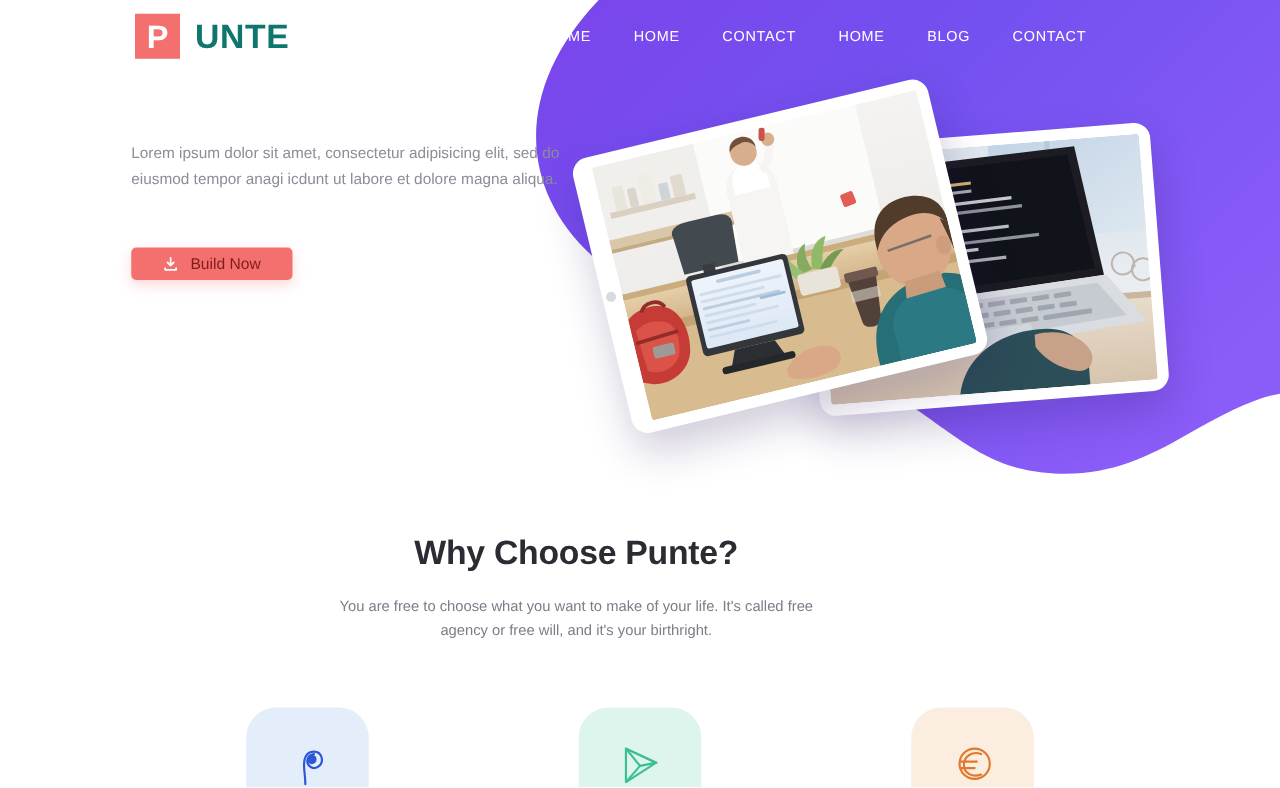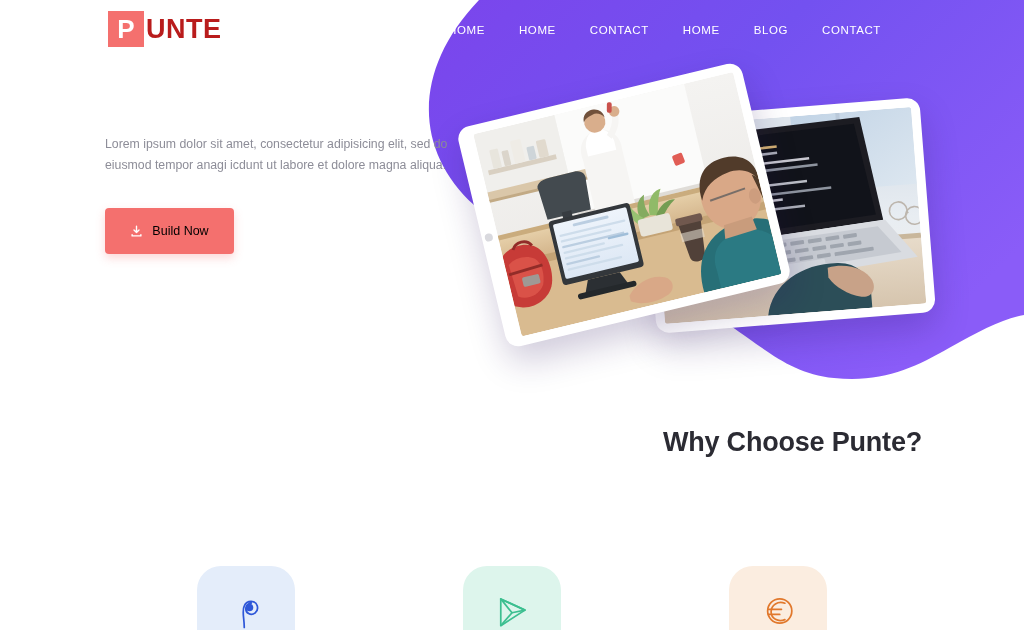--- a/index.html
+++ b/index.html
@@ -61,29 +61,29 @@
     font-size: 26px;
     font-weight: 700;
     line-height: 36px;
     text-align: center;
     letter-spacing: 0px;
     font-family: "Liberation Sans", sans-serif;
   }
   .logo-text {
     font-size: 27px;
     font-weight: 700;
-    color: #b91c1c;
+    color: #0f766e;
     letter-spacing: 0.5px;
-    margin-left: 2px;
+    margin-left: 12px;
     line-height: 36px;
   }
 
   .nav {
     position: absolute;
-    right: 126px;
+    right: 138px;
     top: 21px;
     display: flex;
     gap: 0px;
     align-items: center;
   }
   .nav a {
     color: #ffffff;
     font-size: 11.5px;
     letter-spacing: 0.6px;
     text-decoration: none;
@@ -102,38 +102,38 @@
   }
   .hero-title {
     font-size: 33px;
     line-height: 38px;
     font-weight: 700;
     color: #232328;
     letter-spacing: -0.3px;
     width: 380px;
   }
   .hero-sub {
-    margin-top: 39px;
+    margin-top: 17px;
     font-size: 12.3px;
     line-height: 21px;
     color: #8d8d98;
     width: 365px;
   }
   .btn-build {
-    margin-top: 32px;
+    margin-top: 44px;
     display: inline-flex;
     align-items: center;
     justify-content: center;
     gap: 9px;
     width: 129px;
-    height: 46px;
+    height: 26px;
     border: none;
     border-radius: 4px;
     background: #F4706E;
-    color: #000000;
+    color: #7f1d1d;
     font-size: 12.5px;
     font-family: "Liberation Sans", sans-serif;
     cursor: pointer;
     box-shadow: 0 4px 10px rgba(244,112,110,.28);
   }
   .btn-build svg { display:block; }
 
   
   .devices {
     position: absolute;
@@ -188,21 +188,21 @@
   
   .scene-code { width:100%; height:100%; display:block; }
   .scene-office { width:100%; height:100%; display:block; }
 
   
   .why {
     position: absolute;
     left: 0;
     top: 425px;
     width: 922px;
-    text-align: right;
+    text-align: center;
     z-index: 20;
   }
   .why-title {
     font-size: 27px;
     font-weight: 700;
     color: #2b2b33;
     letter-spacing: -0.2px;
     line-height: 34px;
   }
   .why-sub {
@@ -508,20 +508,21 @@
           </g>
 
           <rect x="0" y="0" width="280" height="215" fill="#ffffff" opacity=".04"></rect>
         </svg>
       </div>
     </div>
   </div>
 
   <div class="why">
     <h2 class="why-title">Why Choose Punte?</h2>
+    <p class="why-sub">You are free to choose what you want to make of your life. It's called free agency or free will, and it's your birthright.</p>
   </div>
 
   <div class="features">
 
     <div class="feature-card" style="background:#E4EDFA">
       <span>
         <svg width="38" height="38" viewBox="0 0 44 44" fill="none" xmlns="http://www.w3.org/2000/svg">
           <path d="M20 41 C20 30 17 22 20 16 C23 9 33 9 35 16 C37 23 30 28 25 25 C20 22 21 14 28 13" stroke="#2E57D8" stroke-width="2" stroke-linecap="round" fill="none"></path>
           <circle cx="26" cy="18" r="4.4" fill="#2E57D8"></circle>
         </svg>

